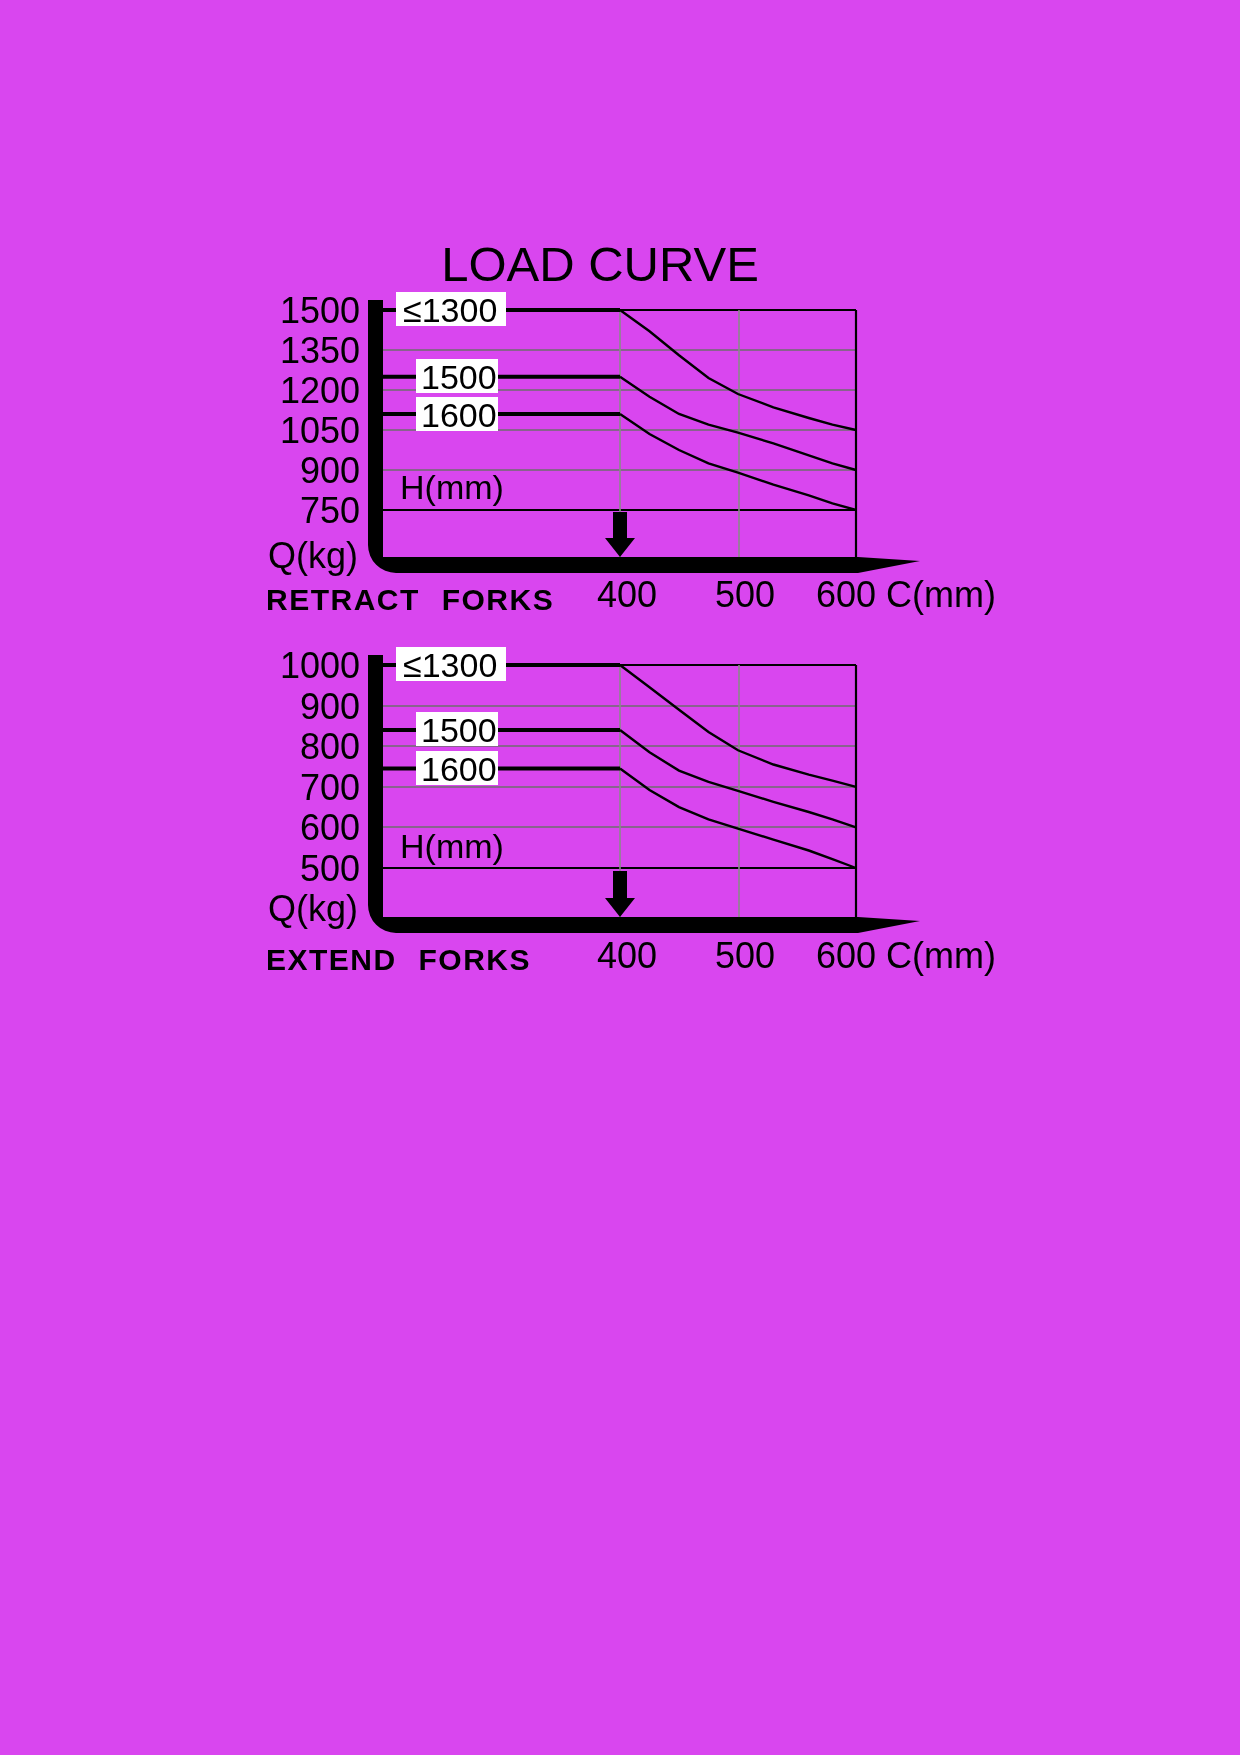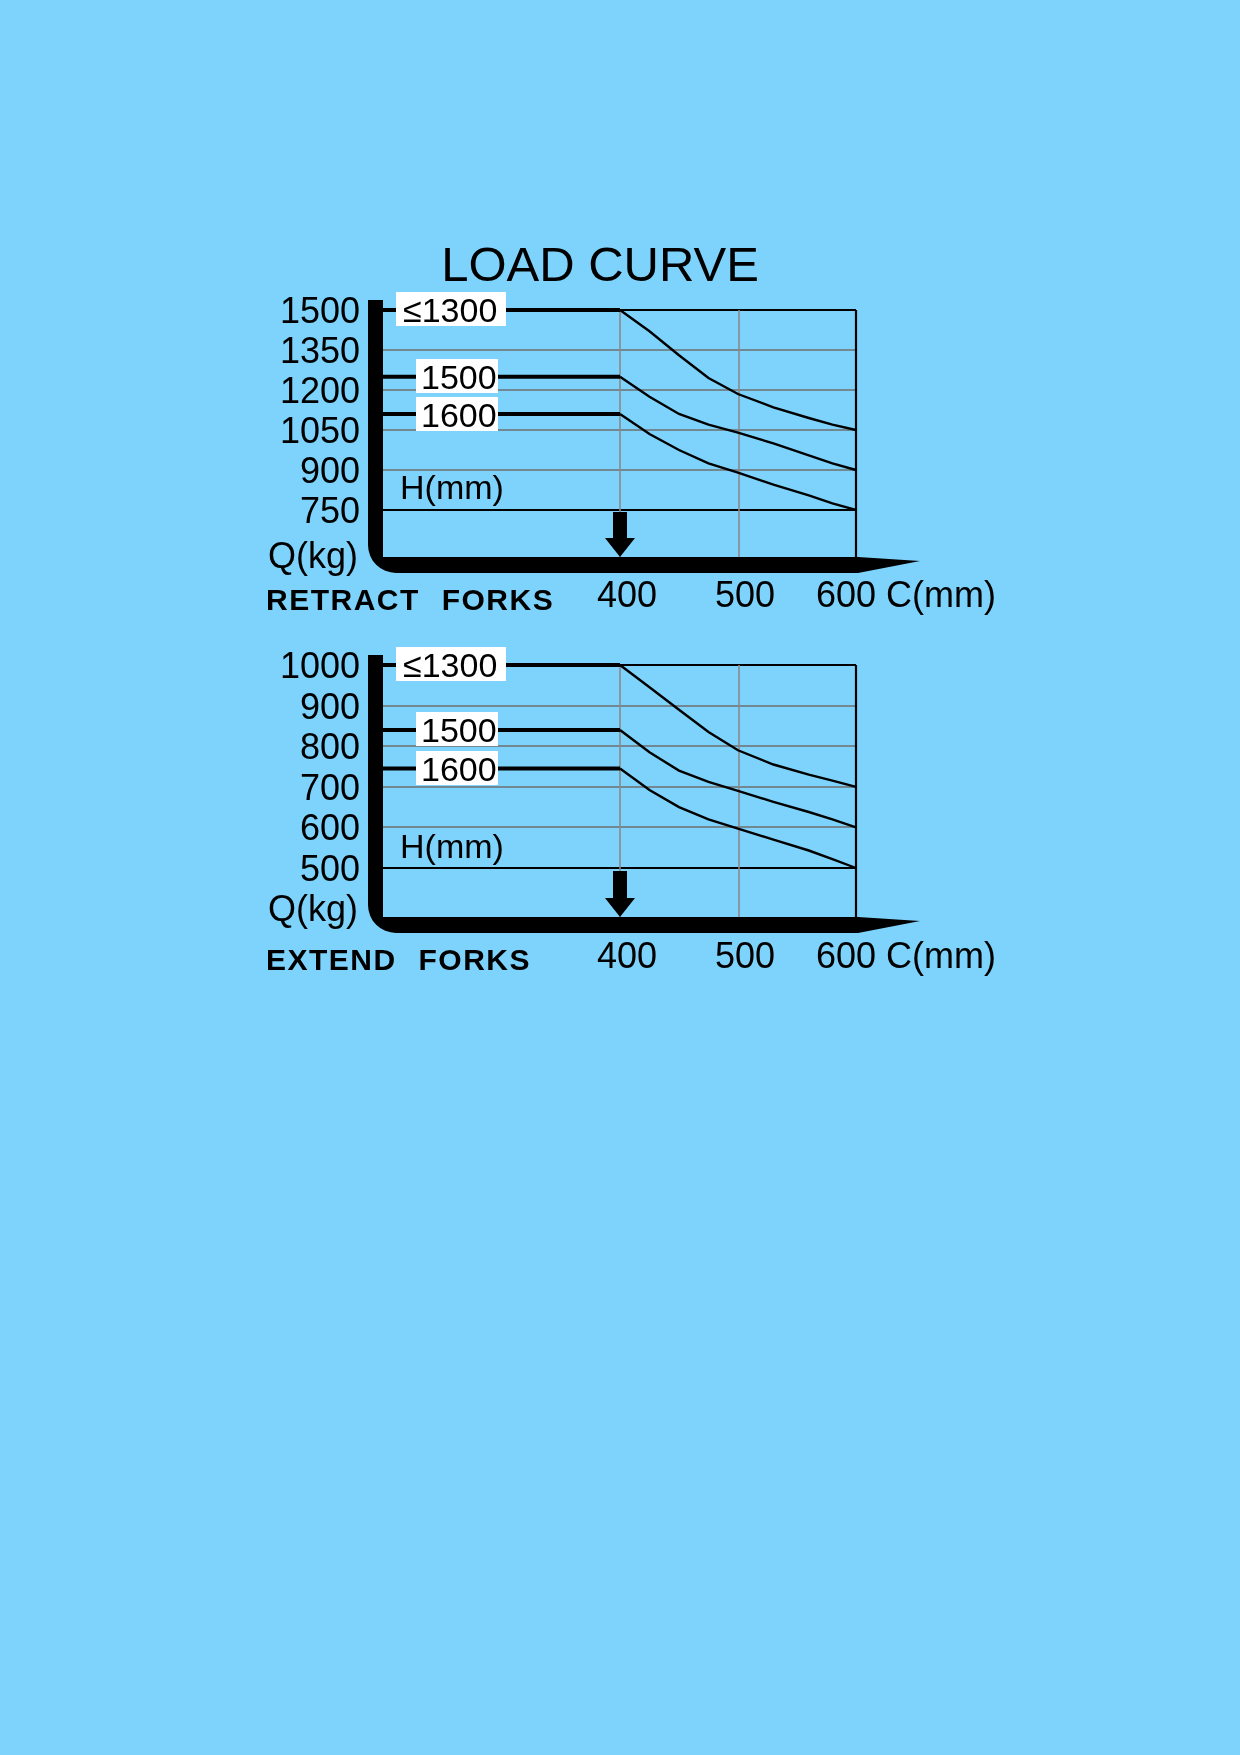--- a/index.html
+++ b/index.html
@@ -1,16 +1,16 @@
 <!DOCTYPE html>
 <html><head>
 <meta charset="utf-8">
 <style>
   html,body{margin:0;padding:0;background:#ffffff;}
-  .page{position:relative;width:1240px;height:1755px;background:#7dd3fc;overflow:hidden;
+  .page{position:relative;width:1240px;height:1755px;background:#d946ef;overflow:hidden;
         font-family:"Liberation Sans",sans-serif;}
   svg text{fill:#000000;font-family:"Liberation Sans",sans-serif;}
   .title-text{font-size:49px;}
   .tick{font-size:36px;}
   .curve-label{font-size:34px;}
   .unit-label{font-size:36px;}
   .fork-name{font-size:30px;font-weight:bold;letter-spacing:1.5px;word-spacing:12px;}
   .grid-h{stroke:#6e6e6e;stroke-width:1.6;}
   .grid-h-strong{stroke:#000000;stroke-width:2.2;}
   .grid-v{stroke:#8a8a8a;stroke-width:1.6;}

